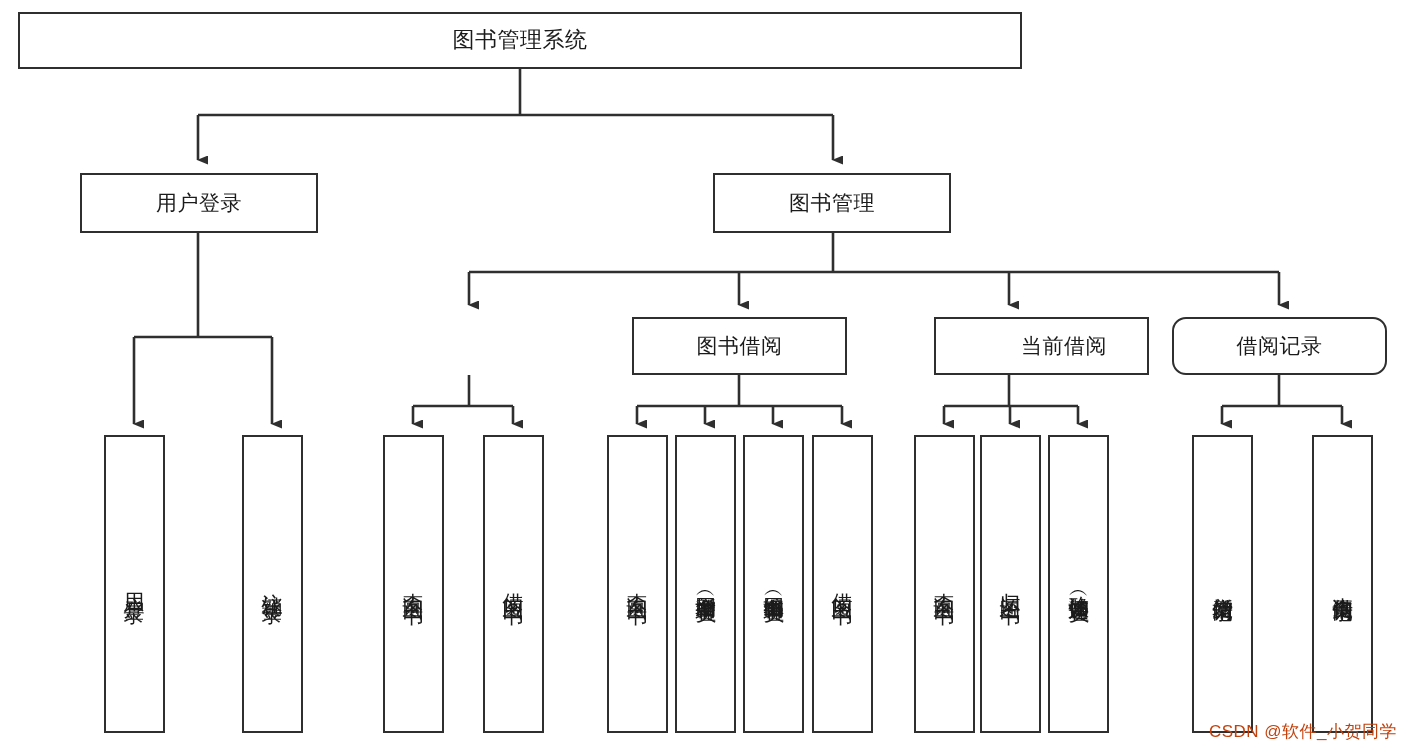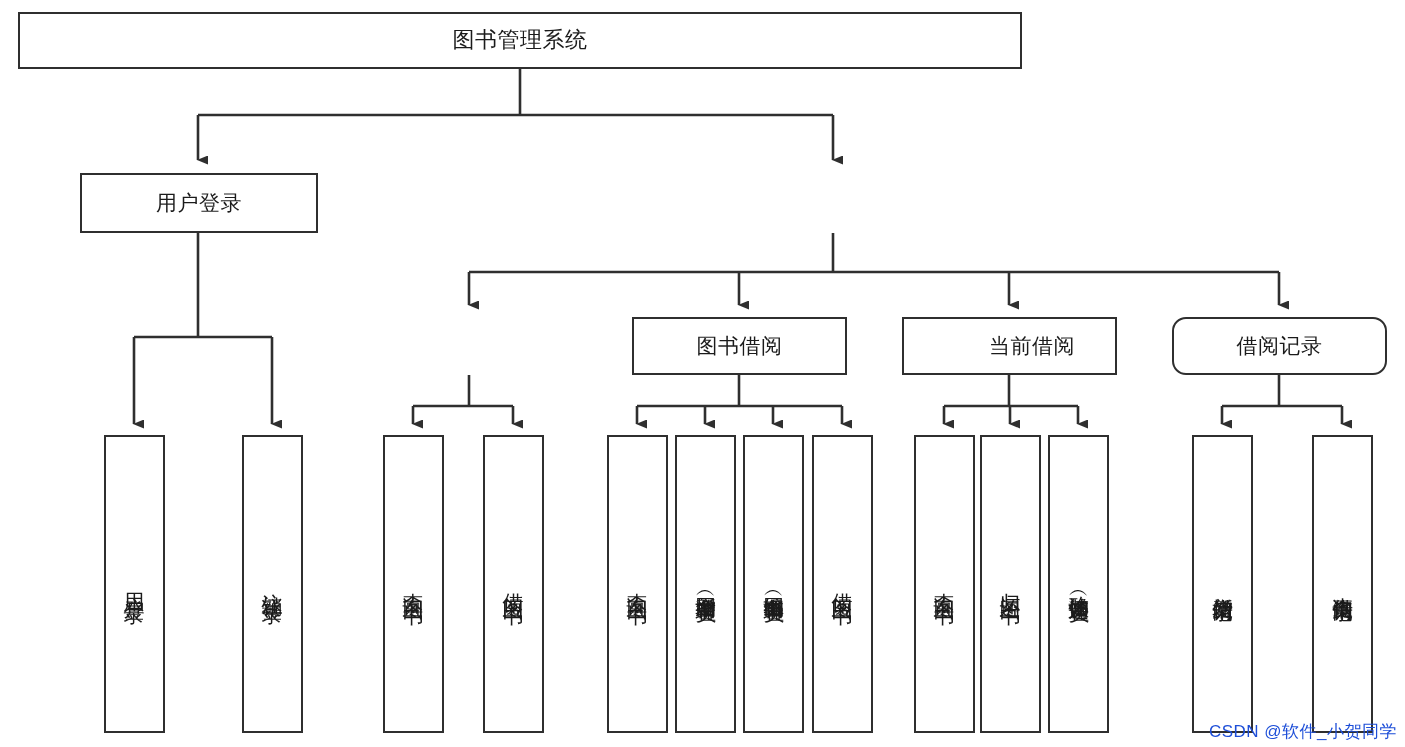--- a/index.html
+++ b/index.html
@@ -67,21 +67,21 @@
   }
   .node.vert.tight .label {
     letter-spacing: 1px;
     font-size: 20.5px;
   }
   #watermark {
     position: absolute;
     right: 8px;
     bottom: 4px;
     font-size: 17px;
-    color: #1d4ed8;
+    color: #c2410c;
     letter-spacing: 0.5px;
     white-space: nowrap;
   }
 </style>
 </head>
 <body>
 
 <div id="diagram-root">
 
   <svg id="edge-layer" viewBox="0 0 1405 747" xmlns="http://www.w3.org/2000/svg">
@@ -134,25 +134,28 @@
     </g>
   </svg>
 
   <div class="node horiz root" style="left:18px; top:12px; width:1004px; height:57px;">
     <span class="label">图书管理系统</span>
   </div>
 
   <div class="node horiz" style="left:80px; top:173px; width:238px; height:60px;">
     <span class="label">用户登录</span>
   </div>
+  <div class="node horiz" style="left:713px; top:173px; width:238px; height:60px;">
+    <span class="label">图书管理</span>
+  </div>
 
   <div class="node horiz" style="left:632px; top:317px; width:215px; height:58px;">
     <span class="label">图书借阅</span>
   </div>
-  <div class="node horiz" style="left:902px; top:317px; width:215px; height:58px;padding-left:45px;">
+  <div class="node horiz" style="left:934px; top:317px; width:215px; height:58px;padding-left:45px;">
     <span class="label">当前借阅</span>
   </div>
   <div class="node horiz" style="left:1172px; top:317px; width:215px; height:58px;border-radius:14px;">
     <span class="label">借阅记录</span>
   </div>
 
   <div class="node vert" style="left:104px; top:435px; width:61px; height:298px;">
     <span class="label">用户登录</span>
   </div>
   <div class="node vert" style="left:242px; top:435px; width:61px; height:298px;">

